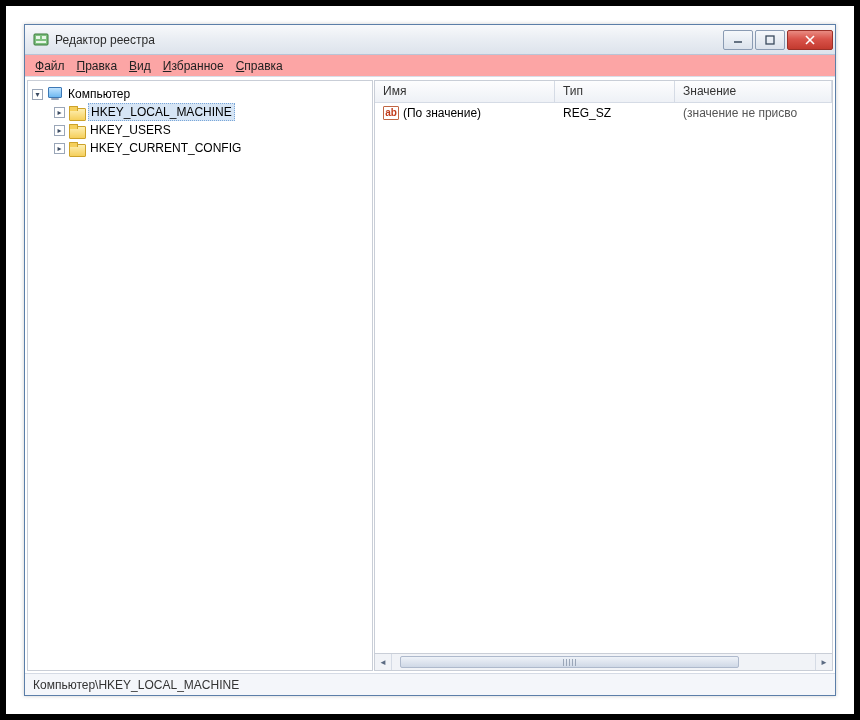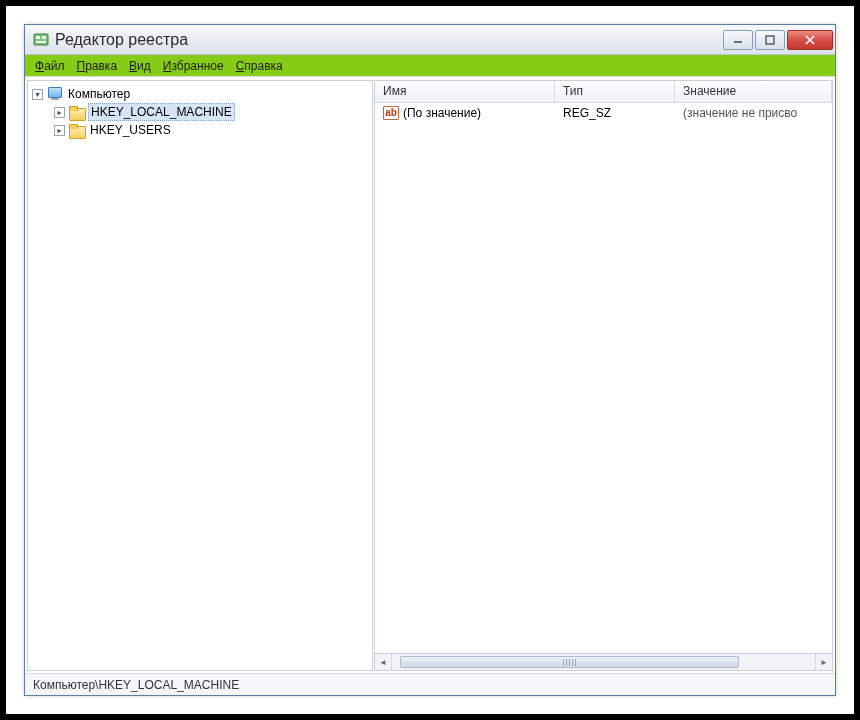--- a/index.html
+++ b/index.html
@@ -17,38 +17,38 @@
 
 
 .titlebar {
   height: 30px;
   background: linear-gradient(to bottom, #f8f9fb 0%, #e9edf3 50%, #dde3ec 100%);
   border-bottom: 1px solid #b8c4d6;
   display: flex; align-items: center;
   padding: 0 2px 0 8px;
 }
 .titlebar .app-icon { width: 16px; height: 16px; margin-right: 6px; }
-.titlebar .title-text { flex: 1; color: #2b2b2b; font-size: 16px; }
+.titlebar .title-text { flex: 1; color: #2b2b2b; font-size: 12px; }
 .win-buttons { display: flex; gap: 0; }
 .win-btn {
   width: 30px; height: 20px; border: 1px solid #8a9bb3; border-radius: 2px;
   background: linear-gradient(to bottom, #f6f8fb, #dbe2ec);
   display: flex; align-items: center; justify-content: center;
   margin-left: 2px; font-size: 10px; color: #3a4a5d;
 }
 .win-btn.close {
   width: 46px;
   background: linear-gradient(to bottom, #e98b82 0%, #d9534a 45%, #c33a2f 100%);
   border-color: #9b2f27; color: #fff; font-weight: bold;
 }
 
 
 .menubar {
   height: 22px; display: flex; align-items: center; gap: 12px;
-  padding: 0 10px; background: #84cc16; border-bottom: 1px solid #d9dee8;
+  padding: 0 10px; background: #fca5a5; border-bottom: 1px solid #d9dee8;
   color: #222;
 }
 .menubar span { cursor: default; }
 .mnemonic { text-decoration: underline; }
 
 
 .workspace { flex: 1; display: flex; border-top: 1px solid #fff; min-height: 0; }
 .tree-pane {
   width: 346px; background: #fff; border: 1px solid #c9ced7; margin: 2px 0 2px 2px;
   overflow: auto; padding: 4px 0 4px 4px;
@@ -211,20 +211,27 @@
                     <span class="tree-label selected">HKEY_LOCAL_MACHINE</span>
                   </div>
                 </li>
                 <li>
                   <div class="tree-node">
                     <span class="expander right"></span>
                     <span class="folder-icon"></span>
                     <span class="tree-label">HKEY_USERS</span>
                   </div>
                 </li>
+                <li>
+                  <div class="tree-node">
+                    <span class="expander right"></span>
+                    <span class="folder-icon"></span>
+                    <span class="tree-label">HKEY_CURRENT_CONFIG</span>
+                  </div>
+                </li>
               </ul>
         </li>
       </ul>
     </div>
 
     <div class="right-stack">
       <div class="list-pane">
         <div class="list-header">
           <div class="col col-name">Имя</div>
           <div class="col col-type">Тип</div>

